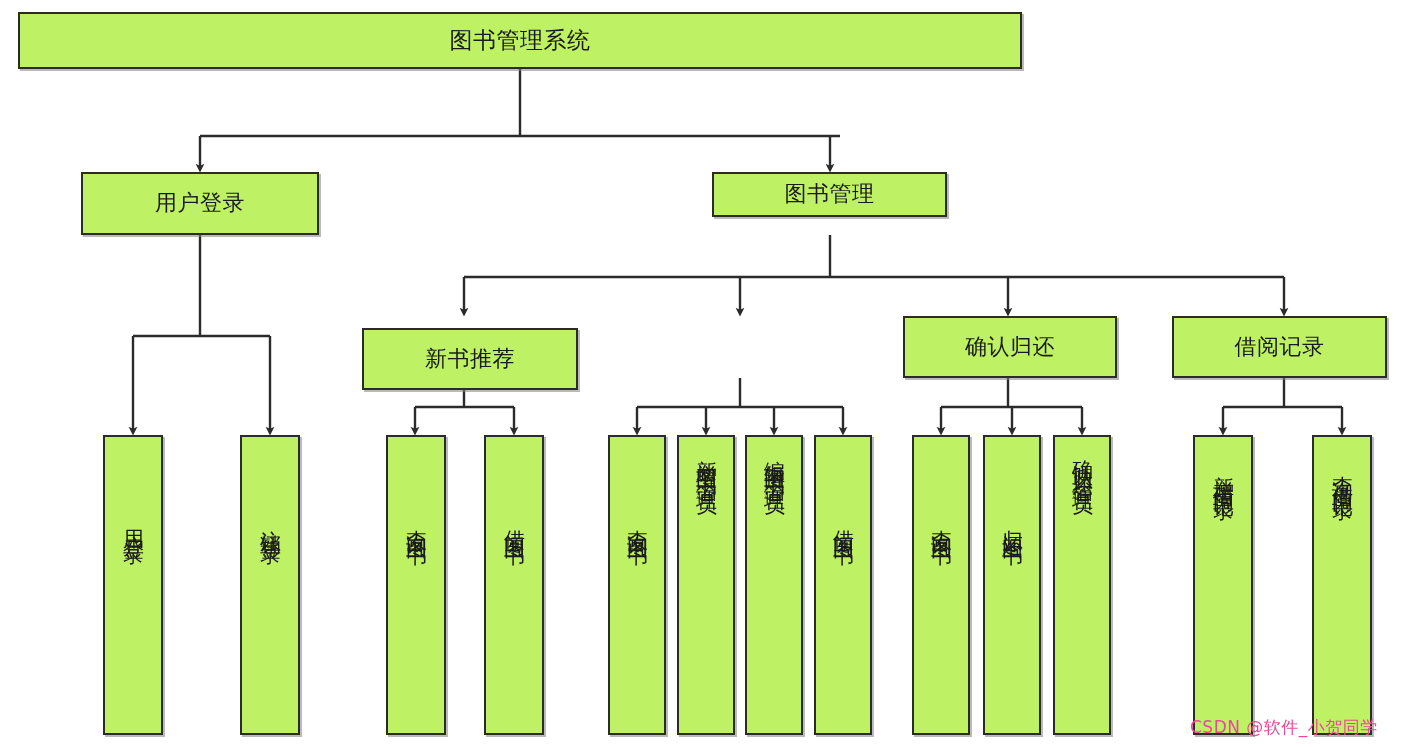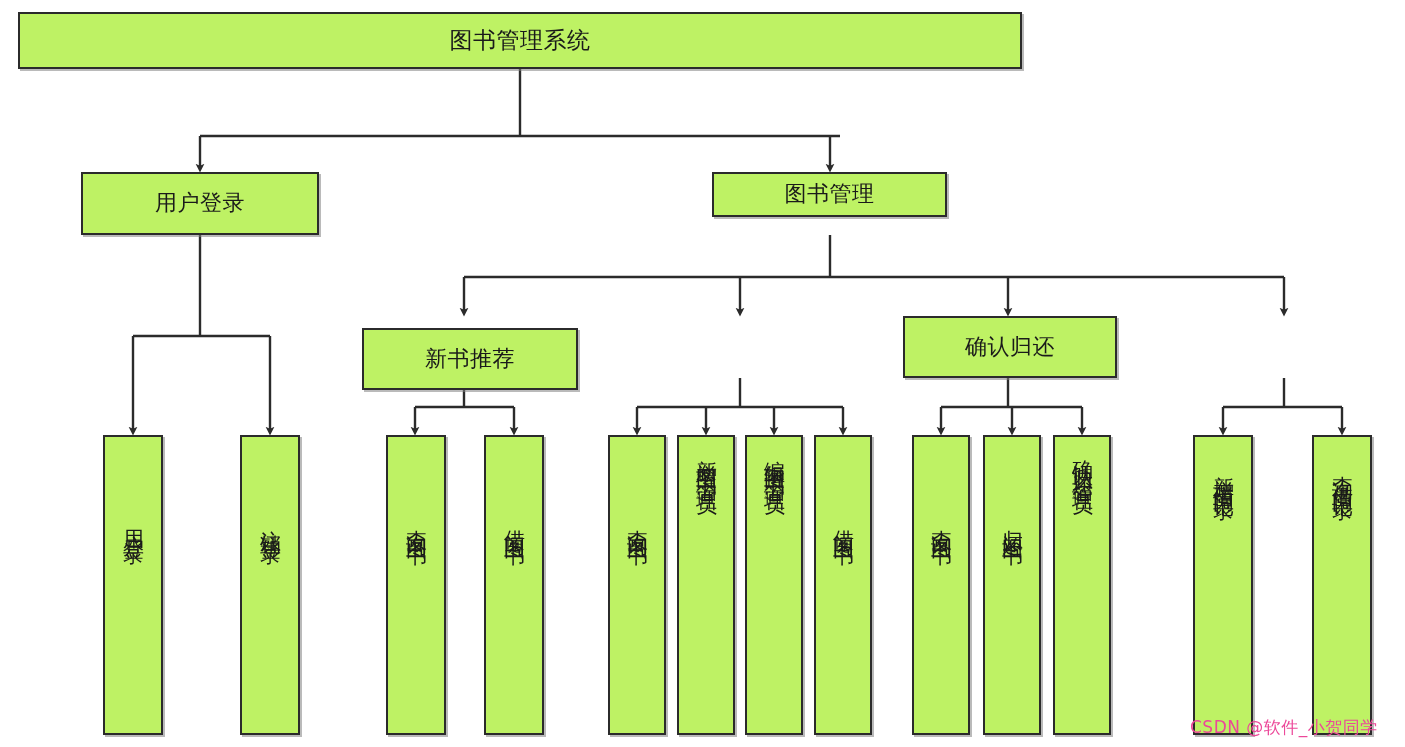--- a/index.html
+++ b/index.html
@@ -138,20 +138,23 @@
   <div class="node horiz" style="left:712px; top:172px; width:235px; height:45px;">
     <span class="label">图书管理</span>
   </div>
 
   <div class="node horiz" style="left:362px; top:328px; width:216px; height:62px;">
     <span class="label">新书推荐</span>
   </div>
   <div class="node horiz" style="left:903px; top:316px; width:214px; height:62px;">
     <span class="label">确认归还</span>
   </div>
+  <div class="node horiz" style="left:1172px; top:316px; width:215px; height:62px;">
+    <span class="label">借阅记录</span>
+  </div>
 
   <div class="node vert" style="left:103px; top:435px; width:60px; height:300px; padding-top:76px;">
     <span class="label">用户登录</span>
   </div>
   <div class="node vert" style="left:240px; top:435px; width:60px; height:300px; padding-top:76px;">
     <span class="label">注销登录</span>
   </div>
 
   <div class="node vert" style="left:386px; top:435px; width:60px; height:300px; padding-top:76px;">
     <span class="label">查询图书</span>

